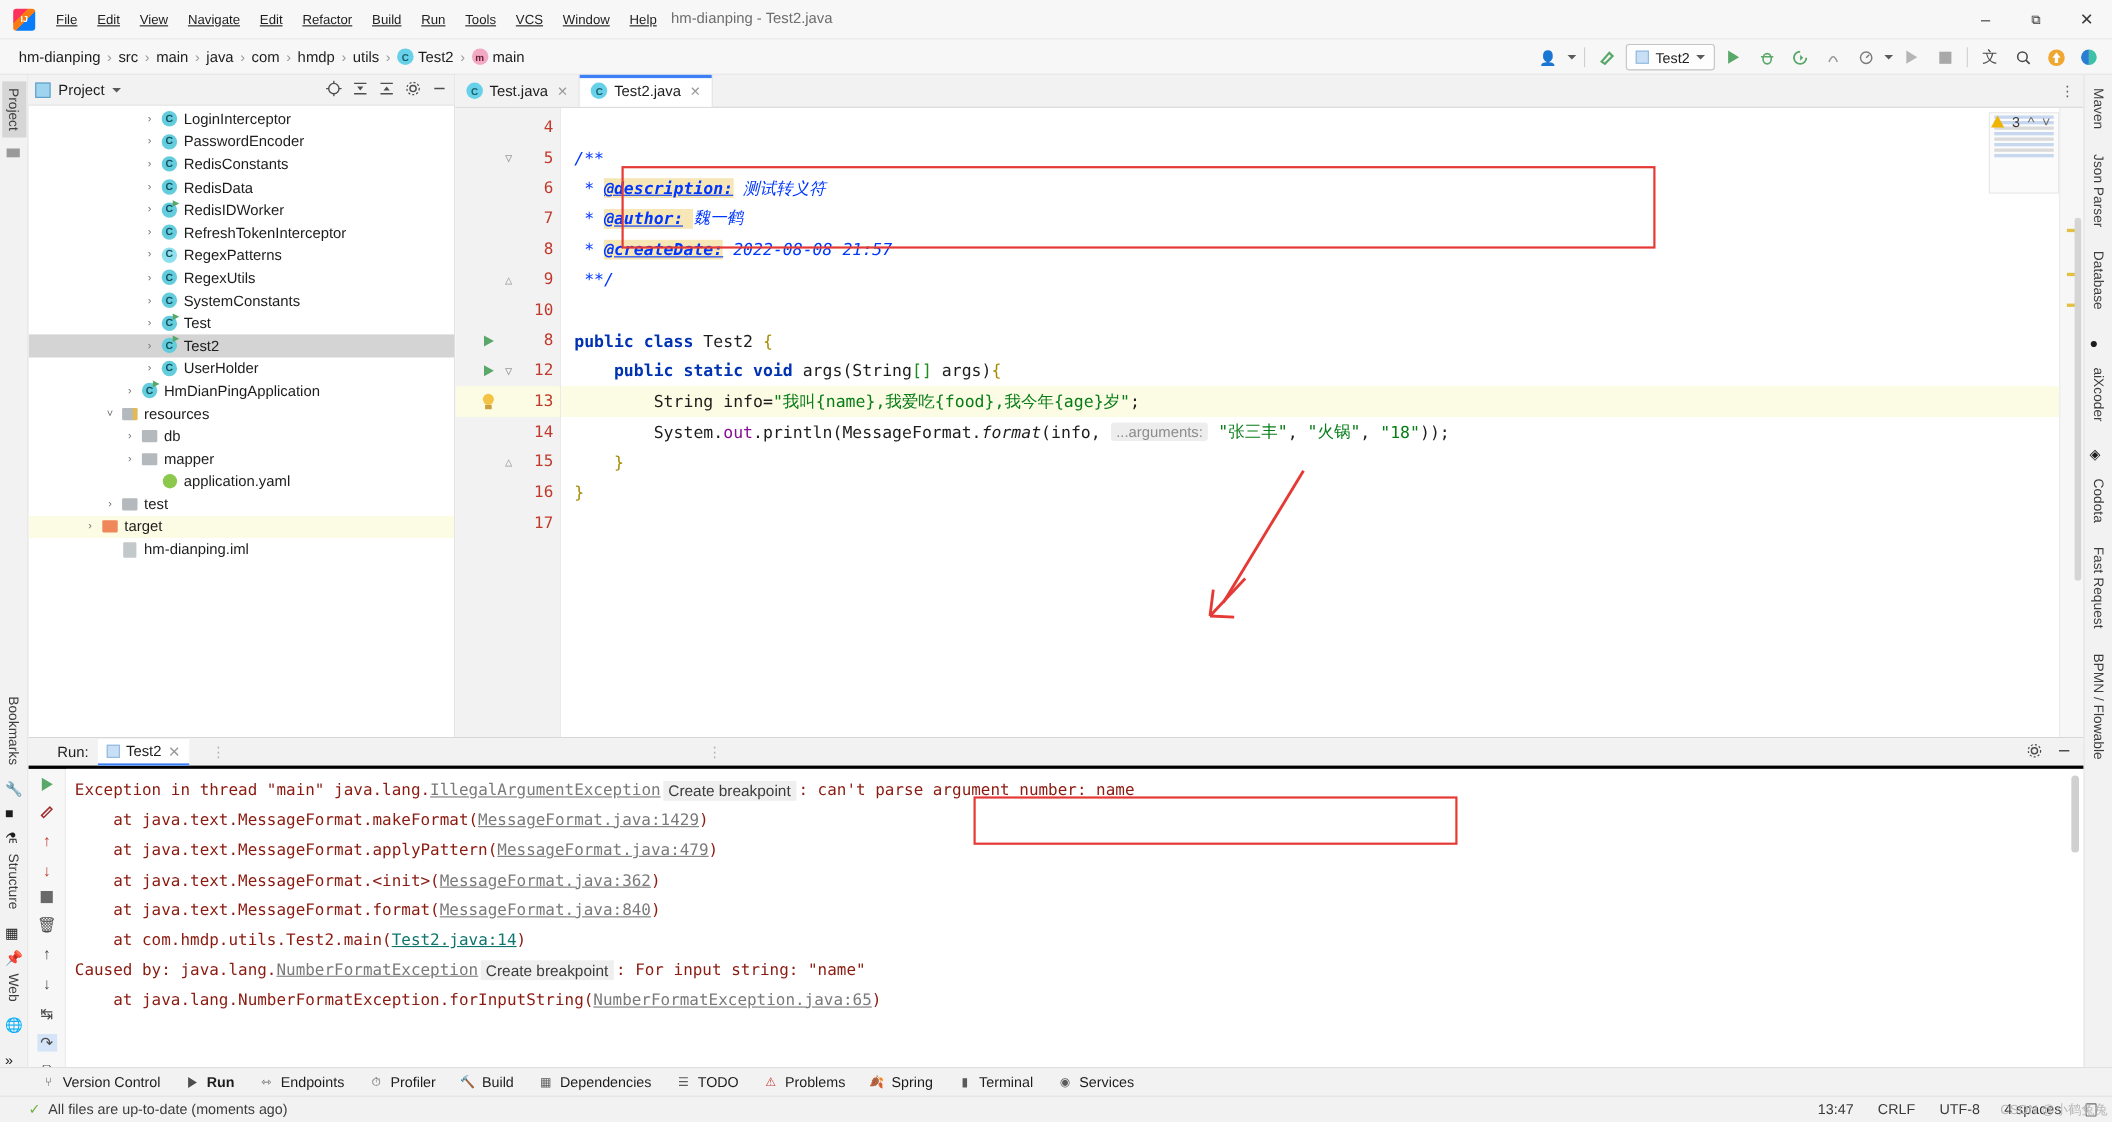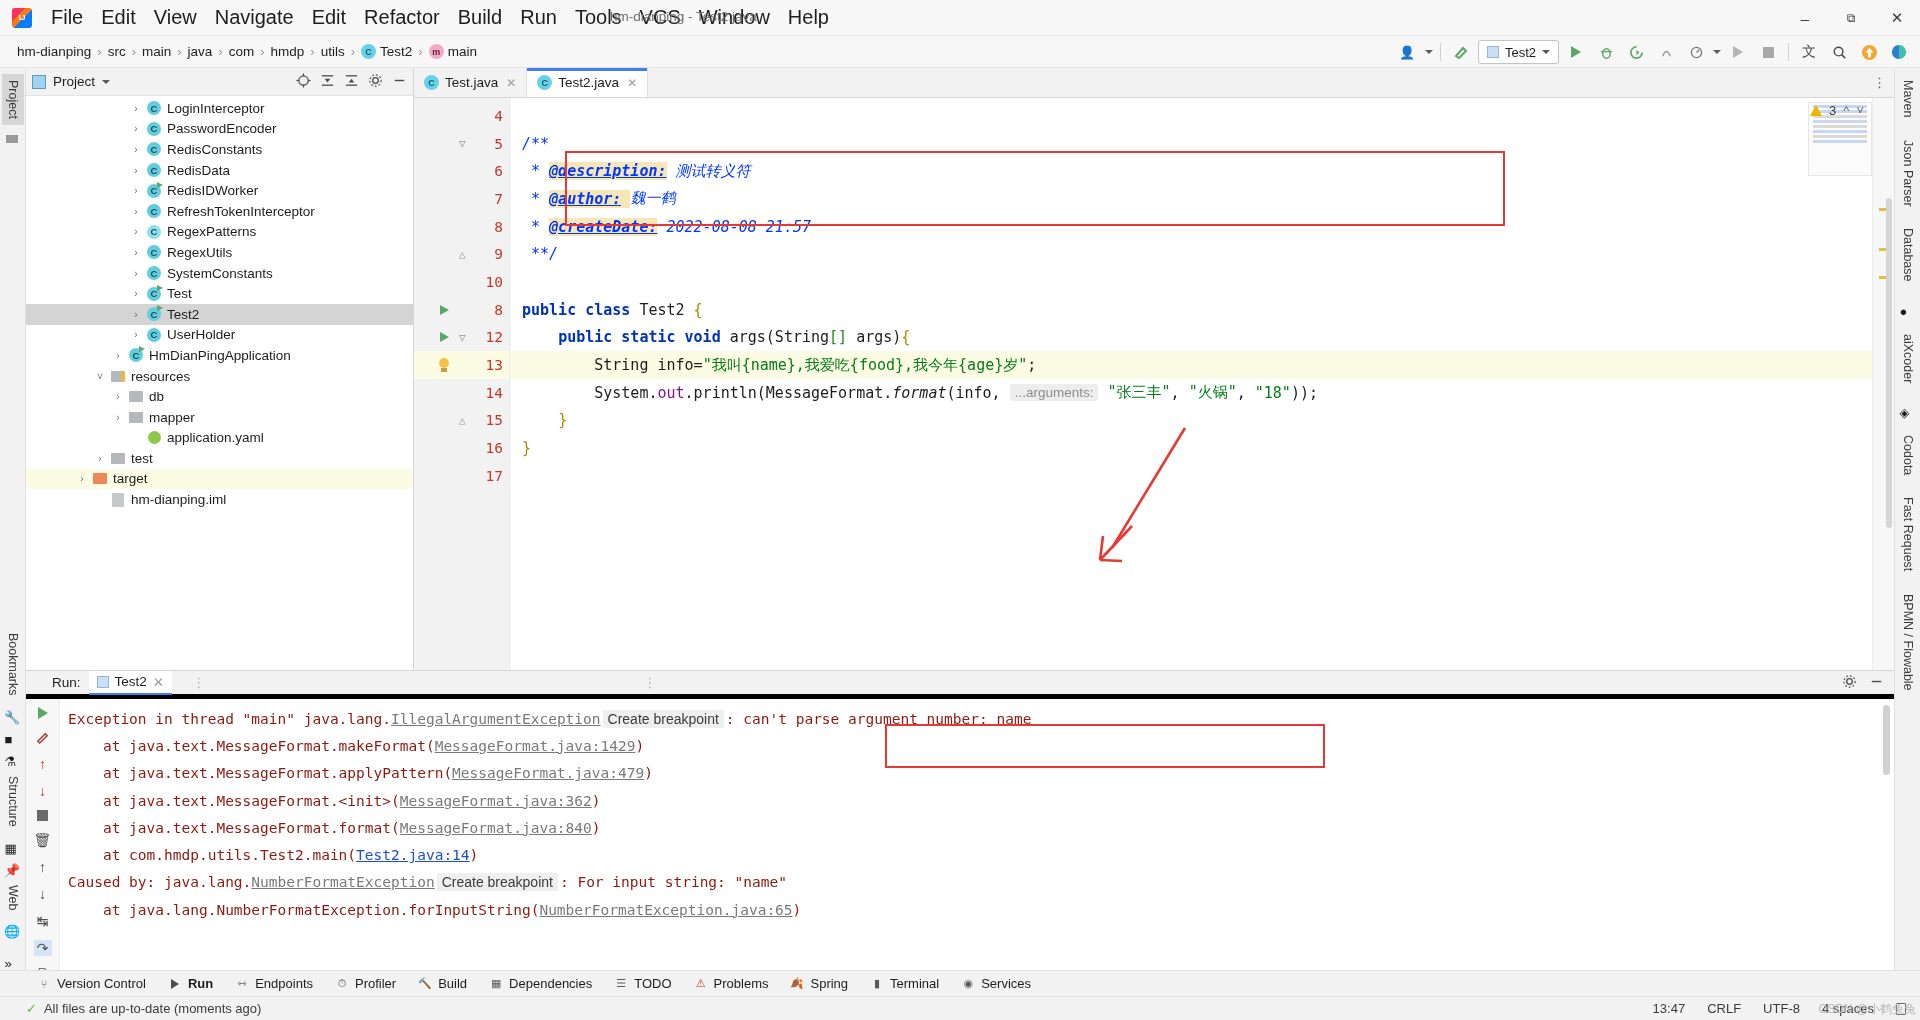--- a/index.html
+++ b/index.html
@@ -23,21 +23,21 @@
     width: 20px; height: 20px; margin: 0 10px 0 12px;
     background: linear-gradient(135deg,#fe315d 0%,#fe315d 33%,#f97a12 33%,#f97a12 55%,#087cfa 55%,#087cfa 100%);
     border-radius: 3px; position: relative; flex: 0 0 20px;
   }
   .ij-logo::after{
     content:"IJ"; position:absolute; inset:0; color:#fff; font-size:8px;
     display:flex; align-items:center; justify-content:center; font-weight:bold;
   }
   .menu { display: flex; align-items: center; gap: 0; }
   .menu-item {
-    padding: 4px 9px; font-size: 20px; color: #1d1d1d; cursor: default; white-space: nowrap;
+    padding: 4px 9px; font-size: 12px; color: #1d1d1d; cursor: default; white-space: nowrap; text-decoration: underline;
   }
   .win-title {
     position: absolute; left: 610px; top: 9px;
     font-size: 13.5px; color: #6e6e6e;
   }
   .win-ctrls { position: absolute; right: 0; top: 0; height: 36px; display: flex; }
   .win-btn {
     width: 46px; height: 36px; display:flex; align-items:center; justify-content:center;
     font-size: 15px; color:#3b3b3b;
   }
@@ -202,41 +202,41 @@
   }
   .warn-tri {
     width:0;height:0;border-left:6px solid transparent;border-right:6px solid transparent;
     border-bottom:11px solid #f0b400; position:relative;
   }
 
   
   .runpanel { flex: 0 0 300px; display:flex; flex-direction:column; background:#fff; border-top:1px solid #d6d6d6; min-height:0; }
   .run-head {
     height:28px; flex:0 0 28px; display:flex; align-items:center; gap:8px;
-    background:#f2f2f2; border-bottom:5px solid #000000; padding-left:26px; position:relative;
+    background:#f2f2f2; border-bottom:3px solid #000000; padding-left:26px; position:relative;
   }
   .run-label { font-size:13.5px; }
   .run-tab { display:flex; align-items:center; gap:6px; padding: 3px 8px; background:#fff; font-size:13.5px; border-bottom:2px solid #3d7ff5; }
   .run-tab .sq { width:12px;height:12px;background:#c9dff5;border:1px solid #8fb8dd; }
   .run-head-right { margin-left:auto; display:flex; align-items:center; gap:12px; padding-right:10px; color:#4d4d4d; }
 
   .run-body { flex:1 1 auto; display:flex; min-height:0; }
   .run-rail {
     width: 34px; flex:0 0 34px; background:#f7f7f7; border-right:1px solid #ececec;
     display:flex; flex-direction:column; align-items:center; gap:11px; padding-top:8px;
   }
   .rr-ico { width:18px;height:18px;display:flex;align-items:center;justify-content:center;color:#4d4d4d;font-size:14px; }
   .console {
     flex:1 1 auto; font-family:"DejaVu Sans Mono", monospace; font-size:14.5px;
     padding: 6px 0 0 8px; color:#8b1a10; overflow:hidden; position:relative; background:#fff;
   }
   .coline { height:27.3px; display:flex; align-items:center; white-space:pre; }
   .cmd { background:#e8f6e8; color:#1d1d1d; }
   .lnk { color:#7a7a7a; text-decoration:underline; }
-  .lnk.blue { color:#1d4ed8; }
+  .lnk.blue { color:#0f766e; }
   .cbp {
     background:#efefef; color:#3b3b3b; font-family:"Liberation Sans", sans-serif;
     font-size:14px; padding:1px 5px; margin: 0 2px;
   }
   .redbox-console {
     position:absolute; left: 825px; top: 25px; width: 440px; height: 44px;
     border: 2.4px solid #e53935; pointer-events:none;
   }
 
   

